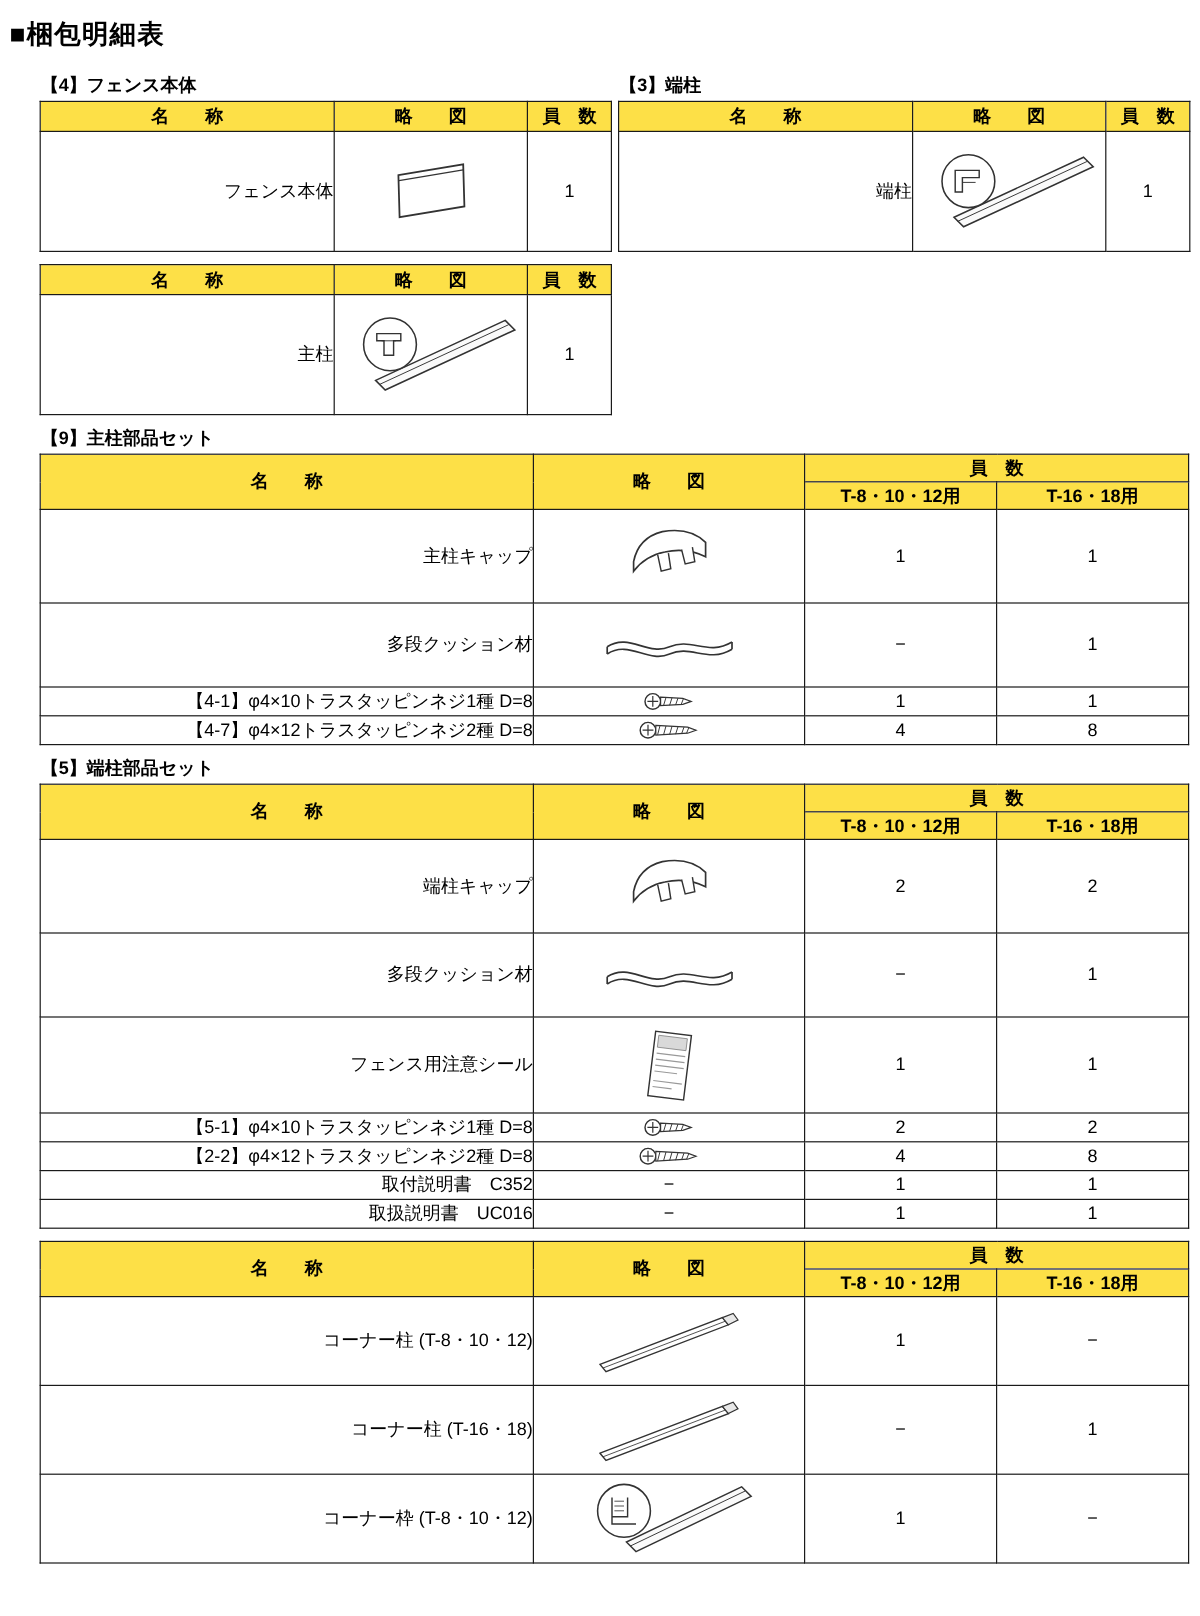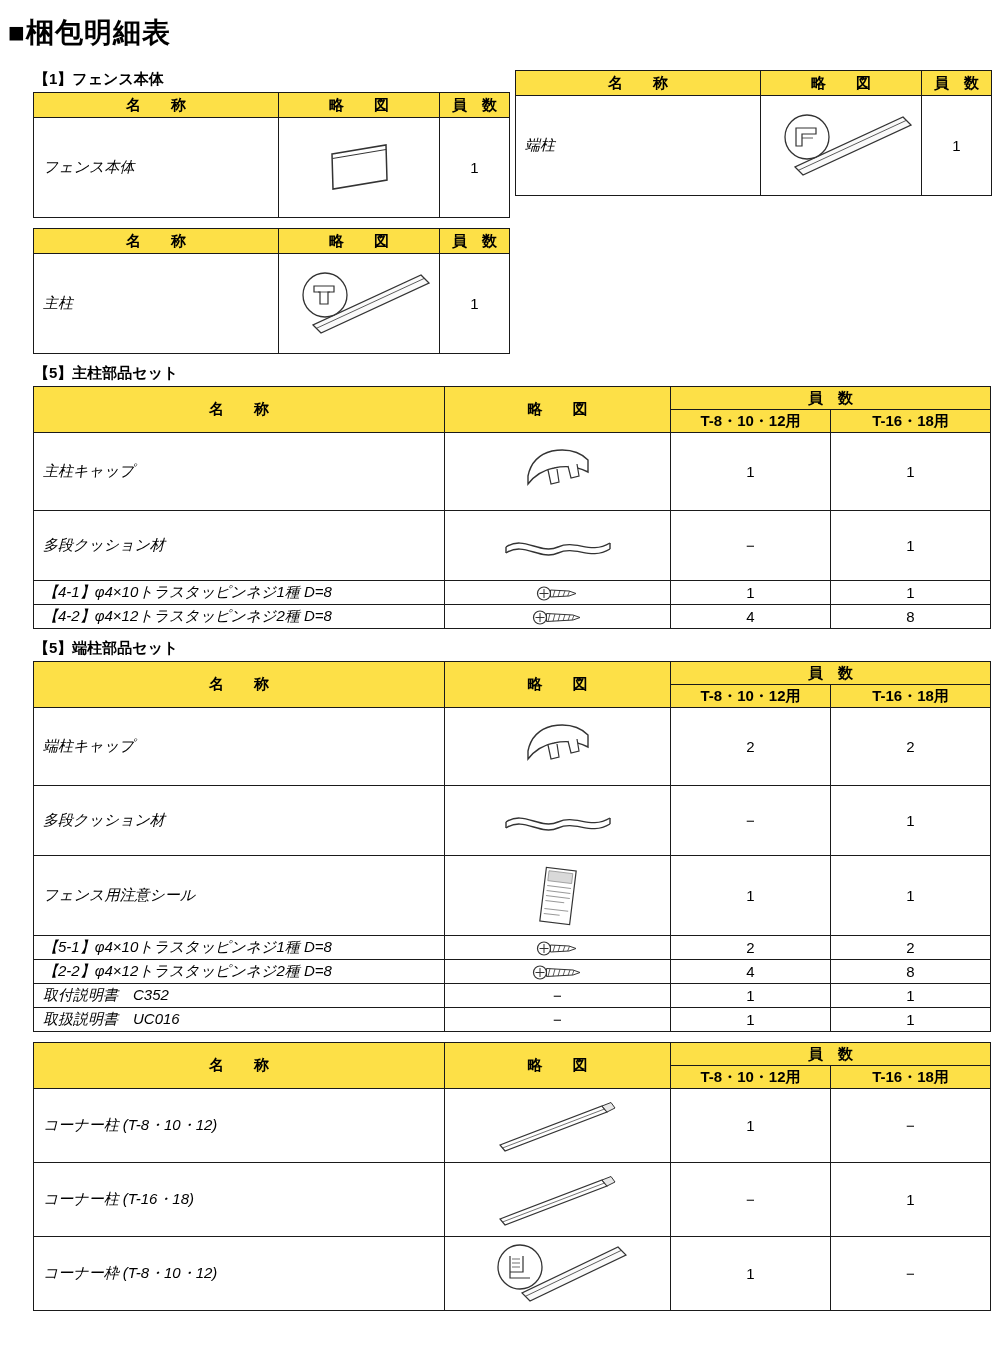--- a/index.html
+++ b/index.html
@@ -3,30 +3,30 @@
 <meta charset="utf-8">
 <style>
   * { margin:0; padding:0; box-sizing:border-box; }
   html,body { background:#ffffff; }
   body {
     font-family:"Liberation Sans","DejaVu Sans",sans-serif;
     color:#000;
     width:1000px;
   }
   .page { width:1000px; min-height:1347px; padding:12px 10px 12px 8px; }
-  .page-title { font-size:28px; font-weight:bold; margin:2px 0 18px 0; letter-spacing:1px; }
+  .page-title { font-size:22px; font-weight:bold; margin:2px 0 18px 0; letter-spacing:1px; }
   .content { padding-left:25px; width:957px; }
   .caption { font-size:15px; font-weight:bold; margin:0 0 3px 1px; }
   .block { margin-bottom:10px; }
   table { border-collapse:collapse; table-layout:fixed; }
   th, td { border:1px solid #1a1a1a; font-size:15px; overflow:hidden; }
   th { background:#fde047; font-weight:bold; text-align:center; }
   .small th { height:25px; }
   .big th { height:23px; }
-  td.name { text-align:left; padding-left:9px;font-style:italic; }
+  td.name { text-align:right; padding-left:9px; }
   td.qty, td.diagram { text-align:center; }
   td.diagram svg { vertical-align:middle; }
   
   .small { width:476px; }
   .small .c-name { width:245px; }
   .small .c-diag { width:161px; }
   .small .c-qty  { width:70px; }
   .big { width:957px; }
   .big .c-name { width:411px; }
   .big .c-diag { width:226px; }
@@ -49,21 +49,21 @@
 
 <div class="page">
   <h1 class="page-title">■梱包明細表</h1>
 
   <div class="content">
 
     <div class="row-top">
       <div class="col-left">
 
         <section class="block">
-          <div class="caption">【1】フェンス本体</div>
+          <div class="caption">【4】フェンス本体</div>
           <table class="small">
             <colgroup>
                 <col class="c-name">
                 <col class="c-diag">
                 <col class="c-qty">
               </colgroup>
             <thead>
               <tr>
                 <th>名　　称</th>
                 <th>略　　図</th>
@@ -114,20 +114,21 @@
                 <td class="qty">1</td>
               </tr>
             </tbody>
           </table>
         </section>
 
       </div>
       <div class="col-right">
 
         <section class="block">
+          <div class="caption">【3】端柱</div>
           <table class="small">
             <colgroup>
                 <col class="c-name">
                 <col class="c-diag">
                 <col class="c-qty">
               </colgroup>
             <thead>
               <tr>
                 <th>名　　称</th>
                 <th>略　　図</th>
@@ -149,21 +150,21 @@
                 <td class="qty">1</td>
               </tr>
             </tbody>
           </table>
         </section>
 
       </div>
     </div>
 
     <section class="block">
-      <div class="caption">【5】主柱部品セット</div>
+      <div class="caption">【9】主柱部品セット</div>
       <table class="big">
         <colgroup>
             <col class="c-name">
             <col class="c-diag">
             <col class="c-qty">
             <col class="c-qty">
           </colgroup>
         <thead>
           <tr>
             <th rowspan="2">名　　称</th>
@@ -209,21 +210,21 @@
                 <line x1="8" y1="4" x2="8" y2="13" stroke="#333" stroke-width="1"></line>
                 <line x1="3.5" y1="8.5" x2="12.5" y2="8.5" stroke="#333" stroke-width="1"></line>
                 <path d="M14.5 5 L33 6 L40 8.5 L33 11 L14.5 12 Z" fill="#ffffff" stroke="#333" stroke-width="1"></path>
                 <path d="M19 5.2 l-2 6.6 M24 5.5 l-2 6.2 M29 5.8 l-2 5.6 M33.5 6.2 l-1.8 4.8" class="icon-stroke" stroke-width="0.8"></path>
               </svg>
             </td>
             <td class="qty">1</td>
             <td class="qty">1</td>
           </tr>
           <tr class="h24">
-            <td class="name">【4-2】φ4×12トラスタッピンネジ2種 D=8</td>
+            <td class="name">【4-7】φ4×12トラスタッピンネジ2種 D=8</td>
             <td class="diagram">
               <svg width="52" height="17" viewBox="0 0 52 17">
                 <circle cx="8" cy="8.5" r="6.5" fill="#ffffff" stroke="#333" stroke-width="1.2"></circle>
                 <line x1="8" y1="4" x2="8" y2="13" stroke="#333" stroke-width="1"></line>
                 <line x1="3.5" y1="8.5" x2="12.5" y2="8.5" stroke="#333" stroke-width="1"></line>
                 <path d="M14.5 4.5 L41 6 L48 8.5 L41 11 L14.5 12.5 Z" fill="#ffffff" stroke="#333" stroke-width="1"></path>
                 <path d="M18 4.7 l-2 7.6 M23 5 l-2 7.2 M28 5.3 l-2 6.8 M33 5.6 l-2 6.2 M38 5.9 l-2 5.6 M42 6.3 l-1.8 4.6" class="icon-stroke" stroke-width="0.8"></path>
               </svg>
             </td>
             <td class="qty">4</td>

